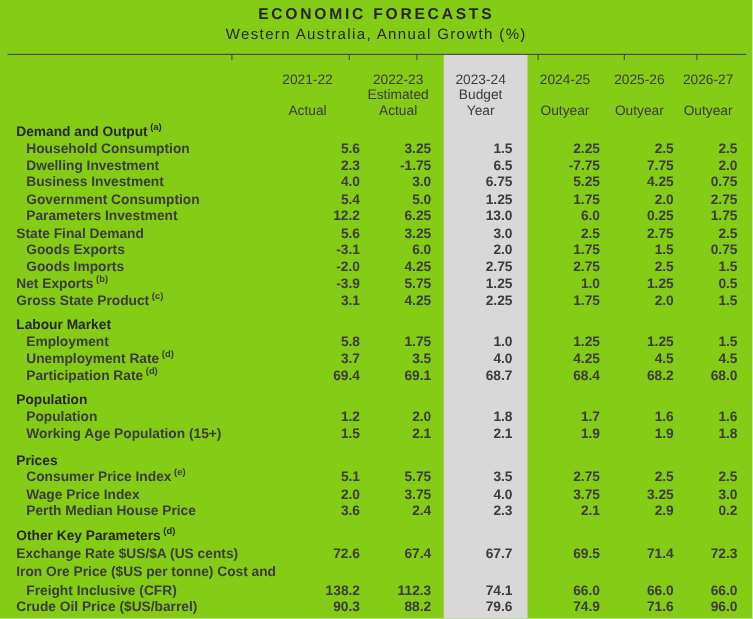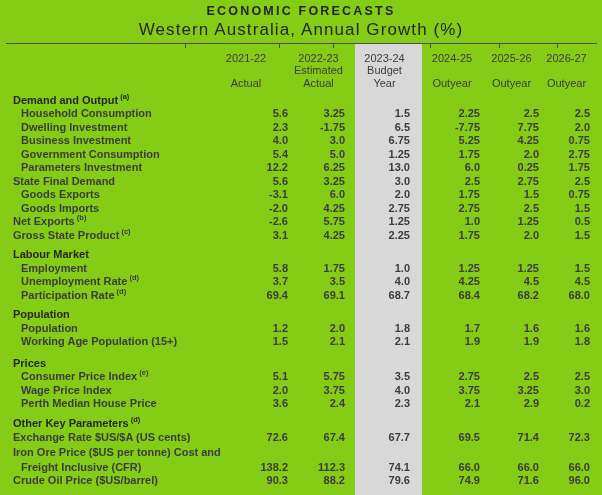--- a/index.html
+++ b/index.html
@@ -11,31 +11,31 @@
   .band {
     position:absolute; left:355px; top:44px; width:67px; height:451px;
     background:var(--highlight-band, #d8d8d8);
   }
   .content { position:relative; z-index:1; }
   .title {
     padding-top:4px; text-align:center; font-weight:bold; font-size:12.5px;
     letter-spacing:2.2px; color:var(--heading-text, #262626);
   }
   .subtitle {
-    text-align:center; font-size:17px; letter-spacing:1.1px; margin-top:2px;
+    text-align:center; font-size:12px; letter-spacing:1.1px; margin-top:2px;
     color:var(--heading-text, #262626);
   }
   .rule { position:absolute; left:6px; right:5px; top:43px; border-top:1px solid var(--rule, #4f4f4f); z-index:2; }
   .tick { position:absolute; top:44px; width:1px; height:4px; background:var(--rule, #4f4f4f); z-index:2; }
 
   .thead, .row {
     display:grid;
     grid-template-columns:212px 68px 57px 75px 60px 59px 51px;
   }
-  .thead { padding-left:10px; margin-top:12px; }
+  .thead { padding-left:10px; margin-top:24px; }
   .hcell div { height:12.3px; line-height:12.3px; font-size:11px; text-align:center; white-space:nowrap; }
   .hcell.c0 div { padding-right:20px; }
 
   .tbody { padding-left:10px; margin-top:5px; font-size:11px; }
   .sec { margin-top:6px; }
   .sec:first-child { margin-top:0; }
   .sec-3 { margin-top:8px; }
   .heading-row {
     height:13.5px; line-height:13.5px; font-weight:bold;
     color:var(--heading-text, #262626); padding-left:3px; white-space:nowrap;
@@ -172,21 +172,21 @@
             <div class="cell label ind">Goods Imports</div>
             <div class="cell val c0">-2.0</div>
             <div class="cell val c1">4.25</div>
             <div class="cell val c2">2.75</div>
             <div class="cell val c3">2.75</div>
             <div class="cell val c4">2.5</div>
             <div class="cell val c5">1.5</div>
           </div>
           <div class="row">
             <div class="cell label">Net Exports<sup class="fn"> (b)</sup></div>
-            <div class="cell val c0">-2.6</div>
+            <div class="cell val c0">-3.9</div>
             <div class="cell val c1">5.75</div>
             <div class="cell val c2">1.25</div>
             <div class="cell val c3">1.0</div>
             <div class="cell val c4">1.25</div>
             <div class="cell val c5">0.5</div>
           </div>
           <div class="row">
             <div class="cell label">Gross State Product<sup class="fn"> (c)</sup></div>
             <div class="cell val c0">3.1</div>
             <div class="cell val c1">4.25</div>

